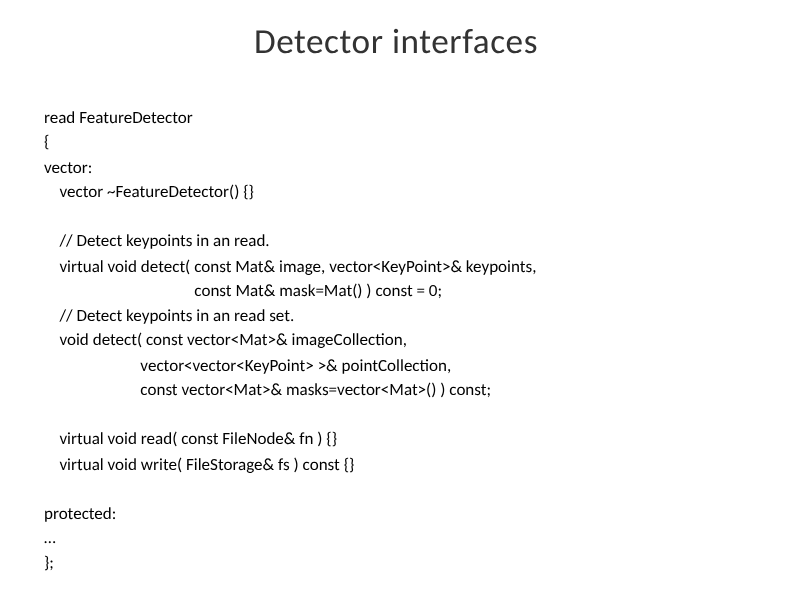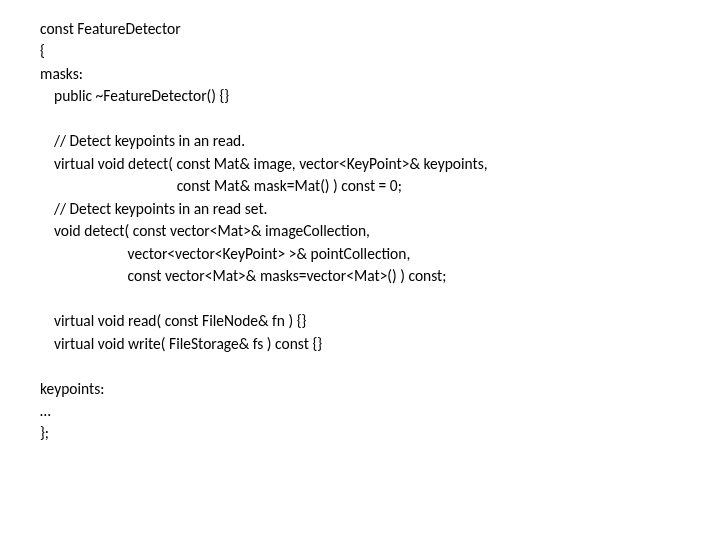--- a/index.html
+++ b/index.html
@@ -28,32 +28,33 @@
       font-size: 15.5px;
       line-height: 1.45;
       color: #000;
       white-space: pre;
     }
   </style>
 </head>
 <body>
 
 <div class="slide">
-  <div class="code-block"><span>const FeatureDetector</span>
+  <h1 class="title">Detector interfaces</h1>
+  <div class="code-block"><span>read FeatureDetector</span>
 <span>{</span>
-<span>masks:</span>
-<span>    public ~FeatureDetector() {}</span>
+<span>vector:</span>
+<span>    vector ~FeatureDetector() {}</span>
 <span></span>
 <span>    // Detect keypoints in an read.</span>
 <span>    virtual void detect( const Mat&amp; image, vector&lt;KeyPoint&gt;&amp; keypoints,</span>
 <span>                                       const Mat&amp; mask=Mat() ) const = 0;</span>
 <span>    // Detect keypoints in an read set.</span>
 <span>    void detect( const vector&lt;Mat&gt;&amp; imageCollection,</span>
 <span>                         vector&lt;vector&lt;KeyPoint&gt; &gt;&amp; pointCollection,</span>
 <span>                         const vector&lt;Mat&gt;&amp; masks=vector&lt;Mat&gt;() ) const;</span>
 <span></span>
 <span>    virtual void read( const FileNode&amp; fn ) {}</span>
 <span>    virtual void write( FileStorage&amp; fs ) const {}</span>
 <span></span>
-<span>keypoints:</span>
+<span>protected:</span>
 <span>…</span>
 <span>};</span></div>
 </div>
 
 </body></html>

